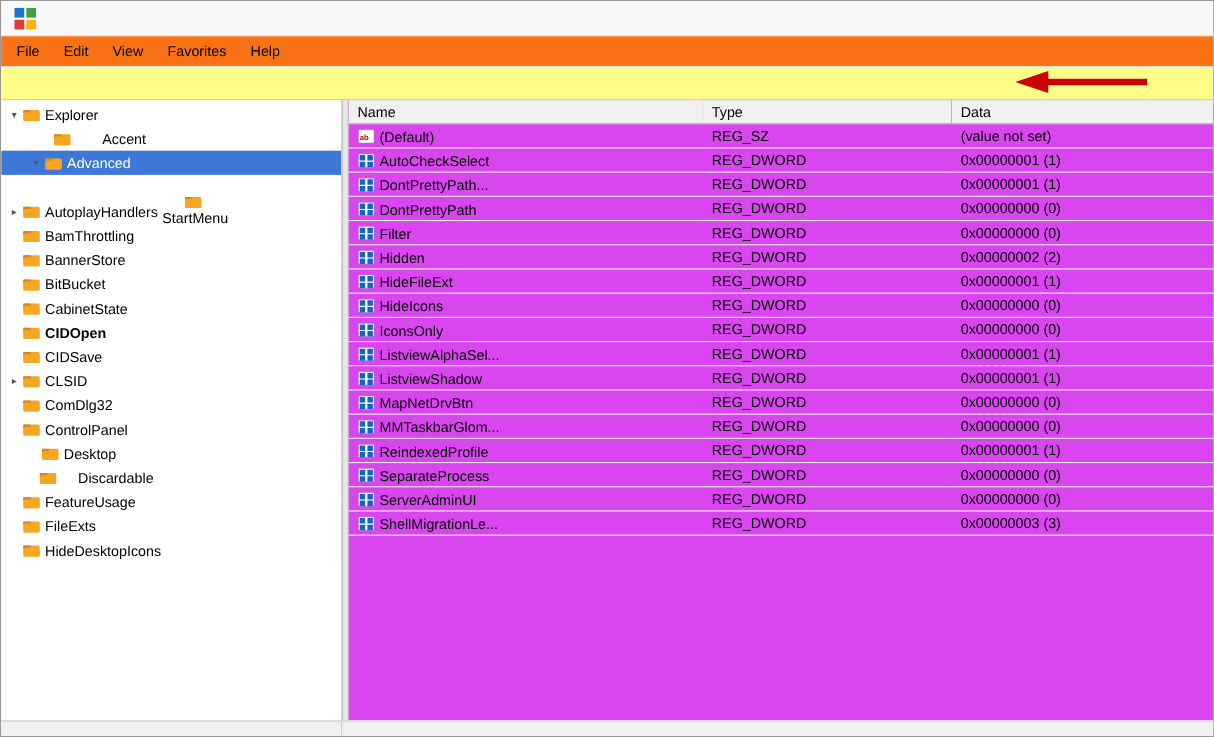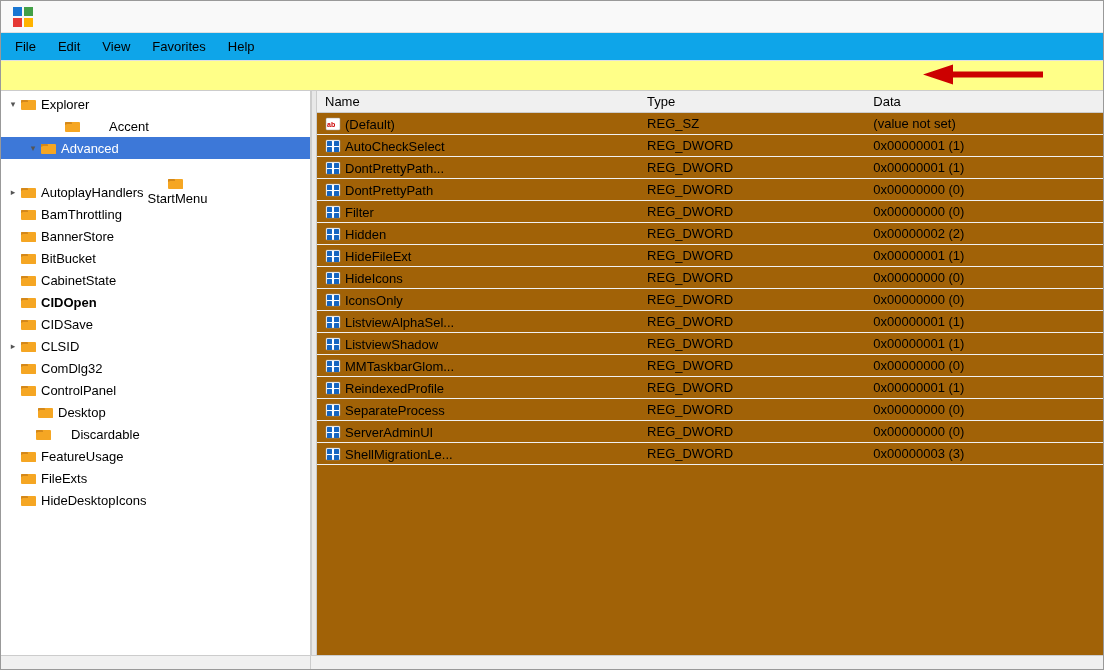--- a/index.html
+++ b/index.html
@@ -46,21 +46,21 @@
       align-items: center;
       justify-content: center;
       cursor: pointer;
       font-size: 12px;
       color: #333;
     }
     
     #menu-bar {
       display: flex;
       align-items: center;
-      background: #0ea5e9;
+      background: #f97316;
       height: 28px;
       padding: 0 4px;
       border-bottom: 1px solid #e0e0e0;
       flex-shrink: 0;
       gap: 2px;
     }
     .menu-item {
       padding: 2px 10px;
       cursor: pointer;
       border-radius: 3px;
@@ -108,21 +108,21 @@
     #splitter {
       width: 6px;
       background: #e8e8e8;
       cursor: col-resize;
       border-left: 1px solid #ccc;
       border-right: 1px solid #ccc;
     }
     
     #values-pane {
       flex: 1;
-      background: #a16207;
+      background: #d946ef;
       overflow-y: auto;
       overflow-x: auto;
     }
     
     .tree-item {
       display: flex;
       align-items: center;
       height: 22px;
       padding-left: 4px;
       cursor: pointer;
@@ -241,21 +241,21 @@
   <div id="tree-pane">
   <div class="tree-item" style="padding-left: 4px;">
         <span class="expand-btn">▾</span>
         <span class="folder-icon"><svg width="16" height="16" viewBox="0 0 16 16" xmlns="http://www.w3.org/2000/svg">
     <rect x="0" y="4" width="15" height="10" rx="1" fill="#F5A623"></rect>
     <rect x="0" y="4" width="7" height="3" rx="1" fill="#D4881A"></rect>
     <rect x="1" y="6" width="14" height="8" rx="1" fill="#F5A623"></rect>
   </svg></span>
         <span>Explorer</span>
       </div>
-      <div class="tree-item" style="padding-left: 24px; gap: 24px;">
+      <div class="tree-item" style="padding-left: 8px; gap: 24px;">
         <span class="expand-btn"></span>
         <span class="folder-icon"><svg width="16" height="16" viewBox="0 0 16 16" xmlns="http://www.w3.org/2000/svg">
     <rect x="0" y="4" width="15" height="10" rx="1" fill="#F5A623"></rect>
     <rect x="0" y="4" width="7" height="3" rx="1" fill="#D4881A"></rect>
     <rect x="1" y="6" width="14" height="8" rx="1" fill="#F5A623"></rect>
   </svg></span>
         <span>Accent</span>
       </div>
       <div class="tree-item selected focused" style="padding-left: 24px;">
         <span class="expand-btn">▾</span>
@@ -598,20 +598,36 @@
           <tr>
             <td>
               <div class="name-cell">
                 <span class="reg-icon"><svg width="16" height="16" viewBox="0 0 16 16" xmlns="http://www.w3.org/2000/svg">
     <rect x="1" y="2" width="14" height="12" rx="1" fill="#fff" stroke="#999" stroke-width="0.5"></rect>
     <rect x="2" y="3" width="5" height="5" fill="#1565C0" rx="0.5"></rect>
     <rect x="9" y="3" width="5" height="5" fill="#1565C0" rx="0.5"></rect>
     <rect x="2" y="9" width="5" height="5" fill="#1565C0" rx="0.5"></rect>
     <rect x="9" y="9" width="5" height="5" fill="#1565C0" rx="0.5"></rect>
   </svg></span>
+                <span>MapNetDrvBtn</span>
+              </div>
+            </td>
+            <td>REG_DWORD</td>
+            <td>0x00000000 (0)</td>
+          </tr>
+          <tr>
+            <td>
+              <div class="name-cell">
+                <span class="reg-icon"><svg width="16" height="16" viewBox="0 0 16 16" xmlns="http://www.w3.org/2000/svg">
+    <rect x="1" y="2" width="14" height="12" rx="1" fill="#fff" stroke="#999" stroke-width="0.5"></rect>
+    <rect x="2" y="3" width="5" height="5" fill="#1565C0" rx="0.5"></rect>
+    <rect x="9" y="3" width="5" height="5" fill="#1565C0" rx="0.5"></rect>
+    <rect x="2" y="9" width="5" height="5" fill="#1565C0" rx="0.5"></rect>
+    <rect x="9" y="9" width="5" height="5" fill="#1565C0" rx="0.5"></rect>
+  </svg></span>
                 <span>MMTaskbarGlom...</span>
               </div>
             </td>
             <td>REG_DWORD</td>
             <td>0x00000000 (0)</td>
           </tr>
           <tr>
             <td>
               <div class="name-cell">
                 <span class="reg-icon"><svg width="16" height="16" viewBox="0 0 16 16" xmlns="http://www.w3.org/2000/svg">

